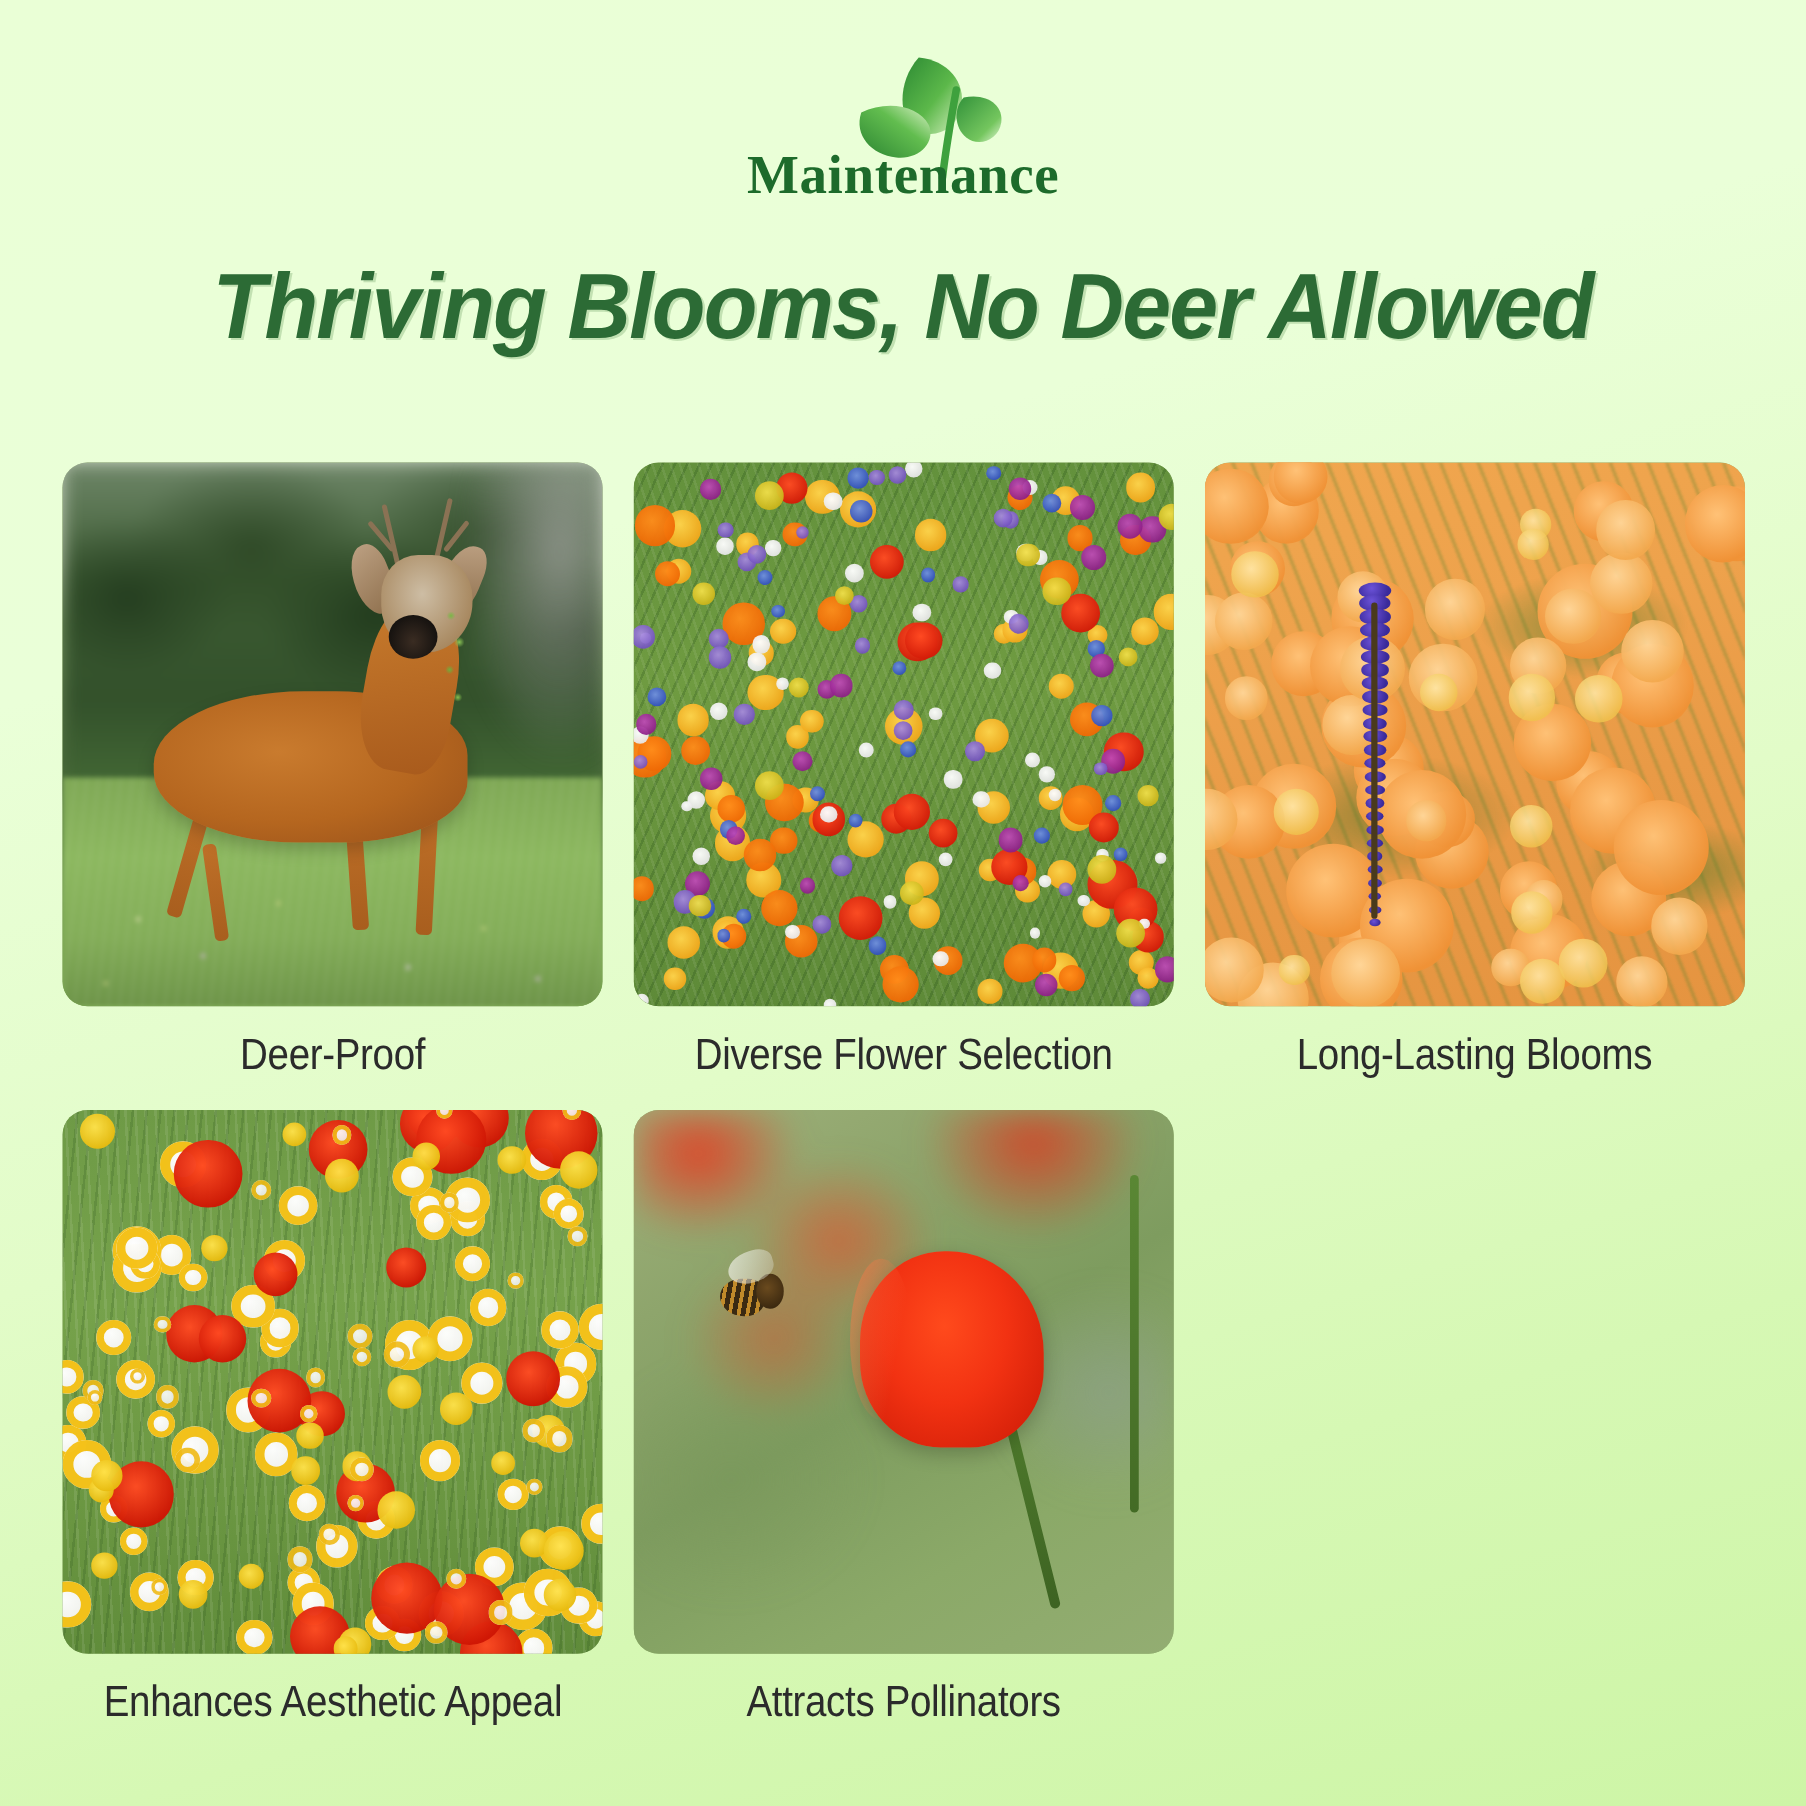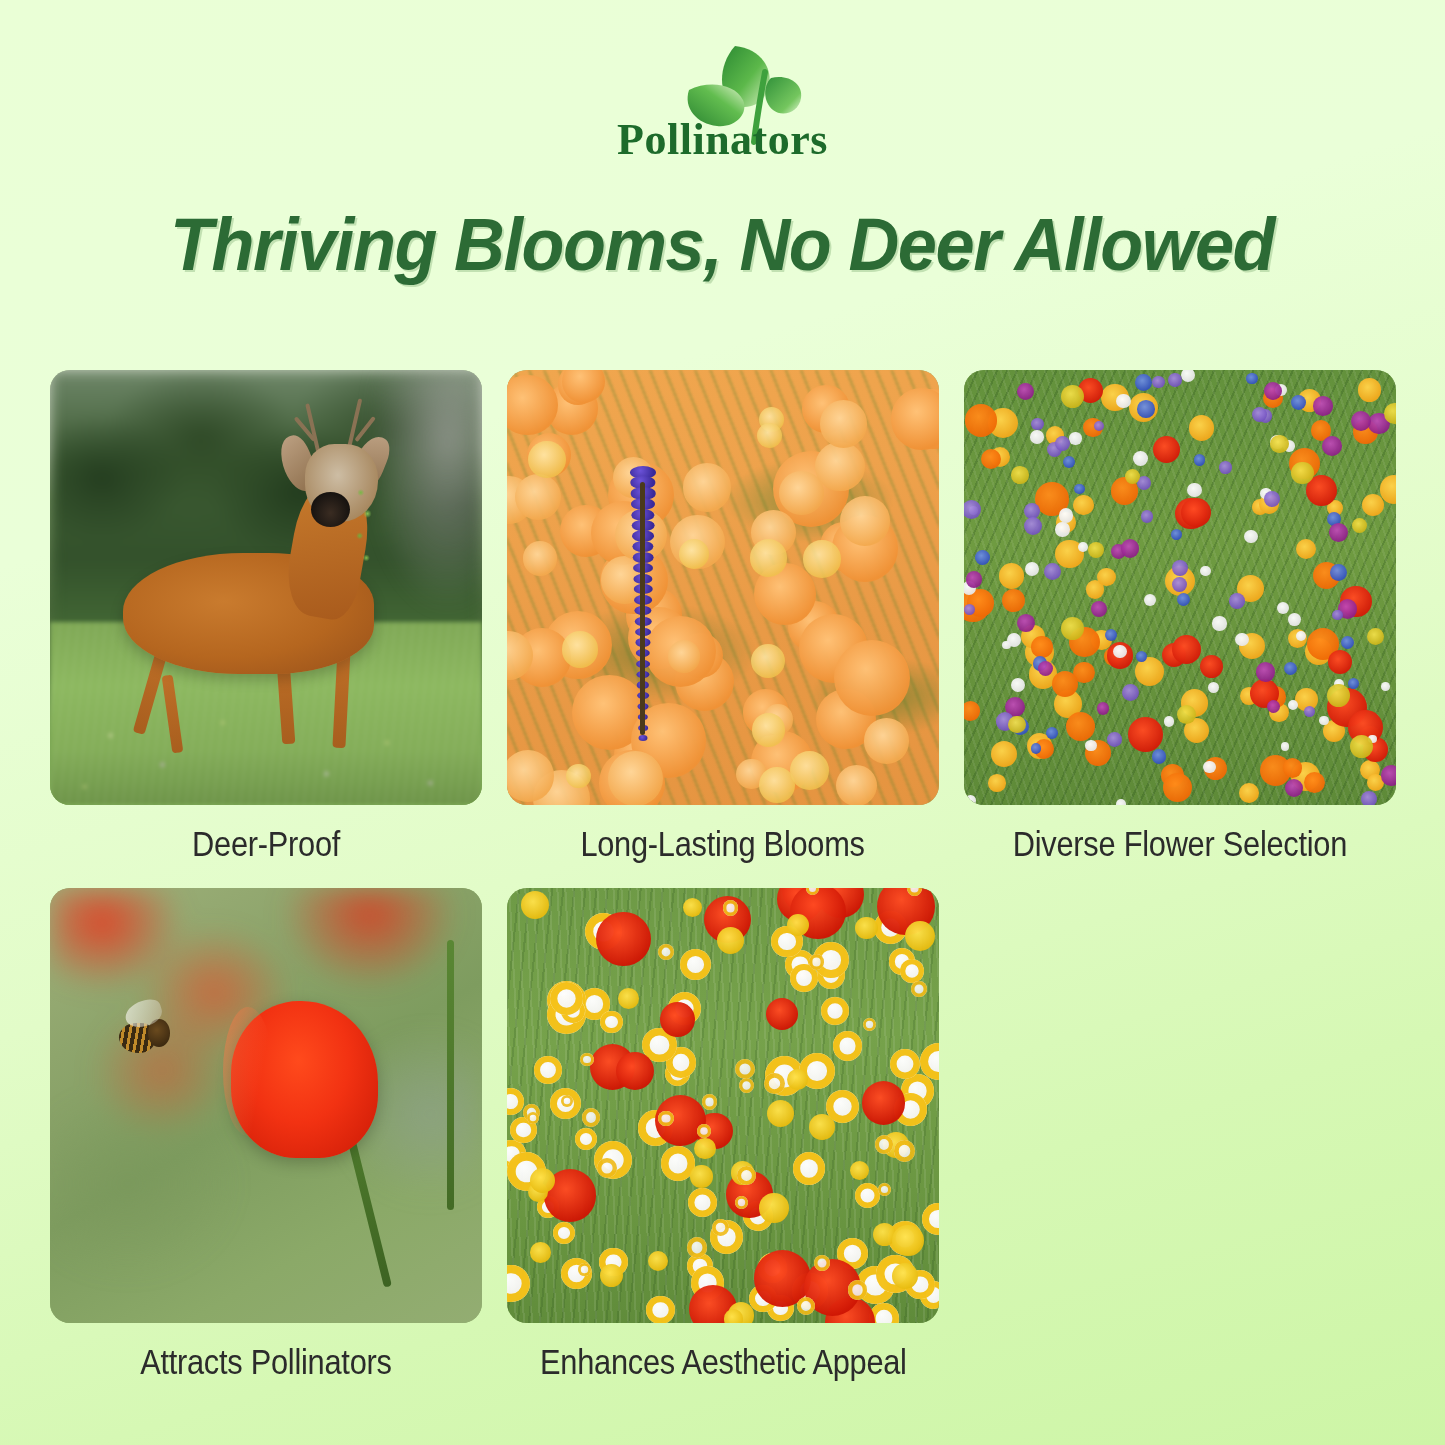--- a/index.html
+++ b/index.html
@@ -233,21 +233,21 @@
           <stop offset="0%" stop-color="#31913a"></stop>
             <stop offset="70%" stop-color="#74c65e"></stop>
             <stop offset="100%" stop-color="#e4f7d6"></stop>
         </linearGradient>
       </defs>
       <path d="M112 8 C135 10 150 28 146 48 C142 66 124 74 110 66 C96 58 94 28 112 8 Z" fill="url(#lg1)"></path>
       <path d="M66 52 C86 42 112 46 120 62 C126 76 112 90 94 88 C74 86 60 70 66 52 Z" fill="url(#lg2)"></path>
       <path d="M148 40 C166 36 180 46 178 60 C176 74 160 80 150 72 C140 64 140 48 148 40 Z" fill="url(#lg3)"></path>
       <path d="M142 34 C138 56 134 78 131 104" stroke="#3ea13d" stroke-width="6" fill="none" stroke-linecap="round"></path>
     </svg>
-    <div class="brand-name" style="position:absolute;left:-160px;top:84px;width:520px;">Pollinators</div>
+    <div class="brand-name" style="position:absolute;left:-160px;top:84px;width:520px;">Maintenance</div>
   </div>
 
   <h1 class="headline">Thriving Blooms, No Deer Allowed</h1>
 </div>
 
 <div class="grid">
 
   <div class="cell">
     <div class="photo">
       <div class="lay deer-sky"></div>
@@ -264,127 +264,20 @@
         <div class="deer-ear-r"></div>
       <div class="antler a1"></div>
         <div class="antler a2"></div>
       <div class="antler a3"></div>
         <div class="antler a4"></div>
       <div class="deer-head"></div>
       <div class="deer-muzzle"></div>
       <div class="deer-vine"></div>
     </div>
     <div class="caption">Deer-Proof</div>
-  </div>
-
-  <div class="cell">
-    <div class="photo">
-      <div class="lay pp-base"></div>
-      <div class="pp-green"></div>
-      <div class="pp-blooms" id="pp-blooms">
-          <span style="position:absolute;left:73.87%;top:8.91%;width:47.7px;height:47.7px;margin:-23.8px 0 0 -23.8px;border-radius:50%;background:radial-gradient(circle at 42% 38%,#ffc277,#f09236 72%);opacity:0.97;"></span>
-          <span style="position:absolute;left:70.42%;top:27.44%;width:75.9px;height:75.9px;margin:-38.0px 0 0 -38.0px;border-radius:50%;background:radial-gradient(circle at 42% 38%,#ffc277,#f09236 72%);opacity:0.97;"></span>
-          <span style="position:absolute;left:31.03%;top:28.75%;width:66.0px;height:66.0px;margin:-33.0px 0 0 -33.0px;border-radius:50%;background:radial-gradient(circle at 42% 38%,#ffc277,#f09236 72%);opacity:0.97;"></span>
-          <span style="position:absolute;left:71.05%;top:58.95%;width:51.4px;height:51.4px;margin:-25.7px 0 0 -25.7px;border-radius:50%;background:radial-gradient(circle at 42% 38%,#ffc277,#f09236 72%);opacity:0.97;"></span>
-          <span style="position:absolute;left:77.99%;top:40.61%;width:48.5px;height:48.5px;margin:-24.2px 0 0 -24.2px;border-radius:50%;background:radial-gradient(circle at 42% 38%,#ffc277,#f09236 72%);opacity:0.97;"></span>
-          <span style="position:absolute;left:33.97%;top:56.43%;width:56.4px;height:56.4px;margin:-28.2px 0 0 -28.2px;border-radius:50%;background:radial-gradient(circle at 42% 38%,#ffc277,#f09236 72%);opacity:0.97;"></span>
-          <span style="position:absolute;left:18.26%;top:37.02%;width:51.6px;height:51.6px;margin:-25.8px 0 0 -25.8px;border-radius:50%;background:radial-gradient(circle at 42% 38%,#ffc277,#f09236 72%);opacity:0.97;"></span>
-          <span style="position:absolute;left:35.24%;top:61.54%;width:62.3px;height:62.3px;margin:-31.2px 0 0 -31.2px;border-radius:50%;background:radial-gradient(circle at 42% 38%,#ffc277,#f09236 72%);opacity:0.97;"></span>
-          <span style="position:absolute;left:45.64%;top:71.56%;width:59.0px;height:59.0px;margin:-29.5px 0 0 -29.5px;border-radius:50%;background:radial-gradient(circle at 42% 38%,#ffc277,#f09236 72%);opacity:0.97;"></span>
-          <span style="position:absolute;left:44.68%;top:65.61%;width:45.8px;height:45.8px;margin:-22.9px 0 0 -22.9px;border-radius:50%;background:radial-gradient(circle at 42% 38%,#ffc277,#f09236 72%);opacity:0.97;"></span>
-          <span style="position:absolute;left:63.63%;top:90.11%;width:62.3px;height:62.3px;margin:-31.1px 0 0 -31.1px;border-radius:50%;background:radial-gradient(circle at 42% 38%,#ffc277,#f09236 72%);opacity:0.97;"></span>
-          <span style="position:absolute;left:78.39%;top:80.27%;width:60.0px;height:60.0px;margin:-30.0px 0 0 -30.0px;border-radius:50%;background:radial-gradient(circle at 42% 38%,#ffc277,#f09236 72%);opacity:0.97;"></span>
-          <span style="position:absolute;left:21.90%;top:79.51%;width:42.5px;height:42.5px;margin:-21.3px 0 0 -21.3px;border-radius:50%;background:radial-gradient(circle at 42% 38%,#ffc277,#f09236 72%);opacity:0.97;"></span>
-          <span style="position:absolute;left:98.55%;top:11.27%;width:59.8px;height:59.8px;margin:-29.9px 0 0 -29.9px;border-radius:50%;background:radial-gradient(circle at 42% 38%,#ffc277,#f09236 72%);opacity:0.97;"></span>
-          <span style="position:absolute;left:31.28%;top:88.51%;width:56.0px;height:56.0px;margin:-28.0px 0 0 -28.0px;border-radius:50%;background:radial-gradient(circle at 42% 38%,#ffc277,#f09236 72%);opacity:0.97;"></span>
-          <span style="position:absolute;left:16.44%;top:63.23%;width:68.0px;height:68.0px;margin:-34.0px 0 0 -34.0px;border-radius:50%;background:radial-gradient(circle at 42% 38%,#ffc277,#f09236 72%);opacity:0.97;"></span>
-          <span style="position:absolute;left:95.96%;top:11.21%;width:61.8px;height:61.8px;margin:-30.9px 0 0 -30.9px;border-radius:50%;background:radial-gradient(circle at 42% 38%,#ffc277,#f09236 72%);opacity:0.97;"></span>
-          <span style="position:absolute;left:40.15%;top:64.71%;width:71.6px;height:71.6px;margin:-35.8px 0 0 -35.8px;border-radius:50%;background:radial-gradient(circle at 42% 38%,#ffc277,#f09236 72%);opacity:0.97;"></span>
-          <span style="position:absolute;left:23.69%;top:78.65%;width:75.1px;height:75.1px;margin:-37.5px 0 0 -37.5px;border-radius:50%;background:radial-gradient(circle at 42% 38%,#ffc277,#f09236 72%);opacity:0.97;"></span>
-          <span style="position:absolute;left:82.85%;top:41.02%;width:66.3px;height:66.3px;margin:-33.2px 0 0 -33.2px;border-radius:50%;background:radial-gradient(circle at 42% 38%,#ffc277,#f09236 72%);opacity:0.97;"></span>
-          <span style="position:absolute;left:15.05%;top:8.83%;width:52.3px;height:52.3px;margin:-26.2px 0 0 -26.2px;border-radius:50%;background:radial-gradient(circle at 42% 38%,#ffc277,#f09236 72%);opacity:0.97;"></span>
-          <span style="position:absolute;left:16.41%;top:3.41%;width:40.8px;height:40.8px;margin:-20.4px 0 0 -20.4px;border-radius:50%;background:radial-gradient(circle at 42% 38%,#ffc277,#f09236 72%);opacity:0.97;"></span>
-          <span style="position:absolute;left:29.44%;top:48.35%;width:67.5px;height:67.5px;margin:-33.7px 0 0 -33.7px;border-radius:50%;background:radial-gradient(circle at 42% 38%,#ffc277,#f09236 72%);opacity:0.97;"></span>
-          <span style="position:absolute;left:75.61%;top:63.95%;width:69.3px;height:69.3px;margin:-34.6px 0 0 -34.6px;border-radius:50%;background:radial-gradient(circle at 42% 38%,#ffc277,#f09236 72%);opacity:0.97;"></span>
-          <span style="position:absolute;left:17.64%;top:2.59%;width:43.3px;height:43.3px;margin:-21.6px 0 0 -21.6px;border-radius:50%;background:radial-gradient(circle at 42% 38%,#ffc277,#f09236 72%);opacity:0.97;"></span>
-          <span style="position:absolute;left:64.39%;top:51.52%;width:62.6px;height:62.6px;margin:-31.3px 0 0 -31.3px;border-radius:50%;background:radial-gradient(circle at 42% 38%,#ffc277,#f09236 72%);opacity:0.97;"></span>
-          <span style="position:absolute;left:37.38%;top:85.18%;width:74.8px;height:74.8px;margin:-37.4px 0 0 -37.4px;border-radius:50%;background:radial-gradient(circle at 42% 38%,#ffc277,#f09236 72%);opacity:0.97;"></span>
-          <span style="position:absolute;left:4.76%;top:8.06%;width:60.2px;height:60.2px;margin:-30.1px 0 0 -30.1px;border-radius:50%;background:radial-gradient(circle at 42% 38%,#ffc277,#f09236 72%);opacity:0.97;"></span>
-          <span style="position:absolute;left:59.97%;top:78.68%;width:46.7px;height:46.7px;margin:-23.4px 0 0 -23.4px;border-radius:50%;background:radial-gradient(circle at 42% 38%,#ffc277,#f09236 72%);opacity:0.97;"></span>
-          <span style="position:absolute;left:8.10%;top:66.03%;width:58.8px;height:58.8px;margin:-29.4px 0 0 -29.4px;border-radius:50%;background:radial-gradient(circle at 42% 38%,#ffc277,#f09236 72%);opacity:0.97;"></span>
-          <span style="position:absolute;left:26.91%;top:37.47%;width:64.2px;height:64.2px;margin:-32.1px 0 0 -32.1px;border-radius:50%;background:radial-gradient(circle at 42% 38%,#ffc277,#f09236 72%);opacity:0.97;"></span>
-          <span style="position:absolute;left:9.82%;top:19.51%;width:44.0px;height:44.0px;margin:-22.0px 0 0 -22.0px;border-radius:50%;background:radial-gradient(circle at 42% 38%,#ffc277,#f09236 72%);opacity:0.97;"></span>
-          <span style="position:absolute;left:28.90%;top:94.93%;width:65.4px;height:65.4px;margin:-32.7px 0 0 -32.7px;border-radius:50%;background:radial-gradient(circle at 42% 38%,#ffc277,#f09236 72%);opacity:0.97;"></span>
-          <span style="position:absolute;left:84.48%;top:70.70%;width:75.9px;height:75.9px;margin:-37.9px 0 0 -37.9px;border-radius:50%;background:radial-gradient(circle at 42% 38%,#ffc277,#f09236 72%);opacity:0.97;"></span>
-          <span style="position:absolute;left:29.81%;top:93.97%;width:55.2px;height:55.2px;margin:-27.6px 0 0 -27.6px;border-radius:50%;background:radial-gradient(circle at 42% 38%,#ffd79a,#f3a94e 72%);opacity:0.93;"></span>
-          <span style="position:absolute;left:12.64%;top:98.49%;width:57.6px;height:57.6px;margin:-28.8px 0 0 -28.8px;border-radius:50%;background:radial-gradient(circle at 42% 38%,#ffd79a,#f3a94e 72%);opacity:0.93;"></span>
-          <span style="position:absolute;left:0.51%;top:29.97%;width:47.8px;height:47.8px;margin:-23.9px 0 0 -23.9px;border-radius:50%;background:radial-gradient(circle at 42% 38%,#ffd79a,#f3a94e 72%);opacity:0.93;"></span>
-          <span style="position:absolute;left:56.58%;top:92.92%;width:30.6px;height:30.6px;margin:-15.3px 0 0 -15.3px;border-radius:50%;background:radial-gradient(circle at 42% 38%,#ffd79a,#f3a94e 72%);opacity:0.93;"></span>
-          <span style="position:absolute;left:62.73%;top:80.33%;width:30.7px;height:30.7px;margin:-15.3px 0 0 -15.3px;border-radius:50%;background:radial-gradient(circle at 42% 38%,#ffd79a,#f3a94e 72%);opacity:0.93;"></span>
-          <span style="position:absolute;left:68.14%;top:28.29%;width:44.4px;height:44.4px;margin:-22.2px 0 0 -22.2px;border-radius:50%;background:radial-gradient(circle at 42% 38%,#ffd79a,#f3a94e 72%);opacity:0.93;"></span>
-          <span style="position:absolute;left:77.01%;top:22.17%;width:49.8px;height:49.8px;margin:-24.9px 0 0 -24.9px;border-radius:50%;background:radial-gradient(circle at 42% 38%,#ffd79a,#f3a94e 72%);opacity:0.93;"></span>
-          <span style="position:absolute;left:80.83%;top:95.61%;width:41.0px;height:41.0px;margin:-20.5px 0 0 -20.5px;border-radius:50%;background:radial-gradient(circle at 42% 38%,#ffd79a,#f3a94e 72%);opacity:0.93;"></span>
-          <span style="position:absolute;left:61.72%;top:37.39%;width:44.5px;height:44.5px;margin:-22.2px 0 0 -22.2px;border-radius:50%;background:radial-gradient(circle at 42% 38%,#ffd79a,#f3a94e 72%);opacity:0.93;"></span>
-          <span style="position:absolute;left:27.18%;top:48.27%;width:47.8px;height:47.8px;margin:-23.9px 0 0 -23.9px;border-radius:50%;background:radial-gradient(circle at 42% 38%,#ffd79a,#f3a94e 72%);opacity:0.93;"></span>
-          <span style="position:absolute;left:31.01%;top:37.91%;width:52.4px;height:52.4px;margin:-26.2px 0 0 -26.2px;border-radius:50%;background:radial-gradient(circle at 42% 38%,#ffd79a,#f3a94e 72%);opacity:0.93;"></span>
-          <span style="position:absolute;left:46.29%;top:27.07%;width:48.9px;height:48.9px;margin:-24.4px 0 0 -24.4px;border-radius:50%;background:radial-gradient(circle at 42% 38%,#ffd79a,#f3a94e 72%);opacity:0.93;"></span>
-          <span style="position:absolute;left:29.34%;top:24.70%;width:40.8px;height:40.8px;margin:-20.4px 0 0 -20.4px;border-radius:50%;background:radial-gradient(circle at 42% 38%,#ffd79a,#f3a94e 72%);opacity:0.93;"></span>
-          <span style="position:absolute;left:7.66%;top:43.28%;width:34.7px;height:34.7px;margin:-17.3px 0 0 -17.3px;border-radius:50%;background:radial-gradient(circle at 42% 38%,#ffd79a,#f3a94e 72%);opacity:0.93;"></span>
-          <span style="position:absolute;left:0.31%;top:65.70%;width:49.0px;height:49.0px;margin:-24.5px 0 0 -24.5px;border-radius:50%;background:radial-gradient(circle at 42% 38%,#ffd79a,#f3a94e 72%);opacity:0.93;"></span>
-          <span style="position:absolute;left:4.89%;top:93.30%;width:51.8px;height:51.8px;margin:-25.9px 0 0 -25.9px;border-radius:50%;background:radial-gradient(circle at 42% 38%,#ffd79a,#f3a94e 72%);opacity:0.93;"></span>
-          <span style="position:absolute;left:82.83%;top:34.67%;width:49.6px;height:49.6px;margin:-24.8px 0 0 -24.8px;border-radius:50%;background:radial-gradient(circle at 42% 38%,#ffd79a,#f3a94e 72%);opacity:0.93;"></span>
-          <span style="position:absolute;left:77.91%;top:12.47%;width:47.7px;height:47.7px;margin:-23.9px 0 0 -23.9px;border-radius:50%;background:radial-gradient(circle at 42% 38%,#ffd79a,#f3a94e 72%);opacity:0.93;"></span>
-          <span style="position:absolute;left:41.01%;top:65.82%;width:32.5px;height:32.5px;margin:-16.2px 0 0 -16.2px;border-radius:50%;background:radial-gradient(circle at 42% 38%,#ffd79a,#f3a94e 72%);opacity:0.93;"></span>
-          <span style="position:absolute;left:44.10%;top:39.55%;width:54.5px;height:54.5px;margin:-27.2px 0 0 -27.2px;border-radius:50%;background:radial-gradient(circle at 42% 38%,#ffd79a,#f3a94e 72%);opacity:0.93;"></span>
-          <span style="position:absolute;left:7.18%;top:29.23%;width:46.3px;height:46.3px;margin:-23.2px 0 0 -23.2px;border-radius:50%;background:radial-gradient(circle at 42% 38%,#ffd79a,#f3a94e 72%);opacity:0.93;"></span>
-          <span style="position:absolute;left:87.87%;top:85.24%;width:45.6px;height:45.6px;margin:-22.8px 0 0 -22.8px;border-radius:50%;background:radial-gradient(circle at 42% 38%,#ffd79a,#f3a94e 72%);opacity:0.93;"></span>
-          <span style="position:absolute;left:62.51%;top:95.34%;width:35.6px;height:35.6px;margin:-17.8px 0 0 -17.8px;border-radius:50%;background:radial-gradient(circle at 42% 38%,#ffe9a8,#f0c24e 72%);opacity:0.85;"></span>
-          <span style="position:absolute;left:61.30%;top:11.28%;width:25.1px;height:25.1px;margin:-12.5px 0 0 -12.5px;border-radius:50%;background:radial-gradient(circle at 42% 38%,#ffe9a8,#f0c24e 72%);opacity:0.85;"></span>
-          <span style="position:absolute;left:9.29%;top:20.56%;width:37.7px;height:37.7px;margin:-18.9px 0 0 -18.9px;border-radius:50%;background:radial-gradient(circle at 42% 38%,#ffe9a8,#f0c24e 72%);opacity:0.85;"></span>
-          <span style="position:absolute;left:70.01%;top:92.08%;width:39.6px;height:39.6px;margin:-19.8px 0 0 -19.8px;border-radius:50%;background:radial-gradient(circle at 42% 38%,#ffe9a8,#f0c24e 72%);opacity:0.85;"></span>
-          <span style="position:absolute;left:72.90%;top:43.48%;width:37.4px;height:37.4px;margin:-18.7px 0 0 -18.7px;border-radius:50%;background:radial-gradient(circle at 42% 38%,#ffe9a8,#f0c24e 72%);opacity:0.85;"></span>
-          <span style="position:absolute;left:60.47%;top:82.78%;width:33.4px;height:33.4px;margin:-16.7px 0 0 -16.7px;border-radius:50%;background:radial-gradient(circle at 42% 38%,#ffe9a8,#f0c24e 72%);opacity:0.85;"></span>
-          <span style="position:absolute;left:43.23%;top:42.29%;width:30.3px;height:30.3px;margin:-15.2px 0 0 -15.2px;border-radius:50%;background:radial-gradient(circle at 42% 38%,#ffe9a8,#f0c24e 72%);opacity:0.85;"></span>
-          <span style="position:absolute;left:60.46%;top:66.97%;width:34.2px;height:34.2px;margin:-17.1px 0 0 -17.1px;border-radius:50%;background:radial-gradient(circle at 42% 38%,#ffe9a8,#f0c24e 72%);opacity:0.85;"></span>
-          <span style="position:absolute;left:60.66%;top:15.10%;width:25.0px;height:25.0px;margin:-12.5px 0 0 -12.5px;border-radius:50%;background:radial-gradient(circle at 42% 38%,#ffe9a8,#f0c24e 72%);opacity:0.85;"></span>
-          <span style="position:absolute;left:16.88%;top:64.18%;width:36.8px;height:36.8px;margin:-18.4px 0 0 -18.4px;border-radius:50%;background:radial-gradient(circle at 42% 38%,#ffe9a8,#f0c24e 72%);opacity:0.85;"></span>
-          <span style="position:absolute;left:16.57%;top:93.36%;width:24.3px;height:24.3px;margin:-12.2px 0 0 -12.2px;border-radius:50%;background:radial-gradient(circle at 42% 38%,#ffe9a8,#f0c24e 72%);opacity:0.85;"></span>
-          <span style="position:absolute;left:60.47%;top:43.25%;width:37.4px;height:37.4px;margin:-18.7px 0 0 -18.7px;border-radius:50%;background:radial-gradient(circle at 42% 38%,#ffe9a8,#f0c24e 72%);opacity:0.85;"></span>
-        </div>
-      <div class="lupine" id="lupine">
-          <span class="sp" style="top:0.0%;width:26.0px;height:13.0px;"></span>
-          <span class="sp" style="top:4.0%;width:25.3px;height:12.7px;"></span>
-          <span class="sp" style="top:8.0%;width:24.6px;height:12.4px;"></span>
-          <span class="sp" style="top:12.0%;width:24.0px;height:12.2px;"></span>
-          <span class="sp" style="top:16.0%;width:23.3px;height:11.9px;"></span>
-          <span class="sp" style="top:20.0%;width:22.6px;height:11.6px;"></span>
-          <span class="sp" style="top:24.0%;width:21.9px;height:11.3px;"></span>
-          <span class="sp" style="top:28.0%;width:21.2px;height:11.0px;"></span>
-          <span class="sp" style="top:32.0%;width:20.6px;height:10.8px;"></span>
-          <span class="sp" style="top:36.0%;width:19.9px;height:10.5px;"></span>
-          <span class="sp" style="top:40.0%;width:19.2px;height:10.2px;"></span>
-          <span class="sp" style="top:44.0%;width:18.5px;height:9.9px;"></span>
-          <span class="sp" style="top:48.0%;width:17.8px;height:9.6px;"></span>
-          <span class="sp" style="top:52.0%;width:17.2px;height:9.4px;"></span>
-          <span class="sp" style="top:56.0%;width:16.5px;height:9.1px;"></span>
-          <span class="sp" style="top:60.0%;width:15.8px;height:8.8px;"></span>
-          <span class="sp" style="top:64.0%;width:15.1px;height:8.5px;"></span>
-          <span class="sp" style="top:68.0%;width:14.4px;height:8.2px;"></span>
-          <span class="sp" style="top:72.0%;width:13.8px;height:8.0px;"></span>
-          <span class="sp" style="top:76.0%;width:13.1px;height:7.7px;"></span>
-          <span class="sp" style="top:80.0%;width:12.4px;height:7.4px;"></span>
-          <span class="sp" style="top:84.0%;width:11.7px;height:7.1px;"></span>
-          <span class="sp" style="top:88.0%;width:11.0px;height:6.8px;"></span>
-          <span class="sp" style="top:92.0%;width:10.4px;height:6.6px;"></span>
-          <span class="sp" style="top:96.0%;width:9.7px;height:6.3px;"></span>
-          <span class="sp" style="top:100.0%;width:9.0px;height:6.0px;"></span>
-          <span style="position:absolute;left:46%;top:6%;width:5px;height:94%;background:#4a3a1c;border-radius:3px;"></span>
-        </div>
-    </div>
-    <div class="caption">Long-Lasting Blooms</div>
   </div>
 
   <div class="cell">
     <div class="photo">
       <div class="lay wf-base"></div>
       <div class="wf-foliage"></div>
       <div class="wf-dots" id="wf-dots">
           <span style="position:absolute;left:68.51%;top:31.52%;width:16.2px;height:16.2px;margin:-8.1px 0 0 -8.1px;border-radius:50%;background:radial-gradient(circle at 42% 38%,#ffd34a,#f0a81c 72%);opacity:0.97;"></span>
           <span style="position:absolute;left:8.39%;top:20.09%;width:20.0px;height:20.0px;margin:-10.0px 0 0 -10.0px;border-radius:50%;background:radial-gradient(circle at 42% 38%,#ffd34a,#f0a81c 72%);opacity:0.97;"></span>
           <span style="position:absolute;left:50.08%;top:48.49%;width:29.9px;height:29.9px;margin:-14.9px 0 0 -14.9px;border-radius:50%;background:radial-gradient(circle at 42% 38%,#ffd34a,#f0a81c 72%);opacity:0.97;"></span>
@@ -597,36 +490,127 @@
           <span style="position:absolute;left:92.12%;top:86.64%;width:23.1px;height:23.1px;margin:-11.6px 0 0 -11.6px;border-radius:50%;background:radial-gradient(circle at 42% 38%,#f2e04a,#cbb51a 72%);opacity:0.94;"></span>
           <span style="position:absolute;left:25.14%;top:6.16%;width:23.1px;height:23.1px;margin:-11.5px 0 0 -11.5px;border-radius:50%;background:radial-gradient(circle at 42% 38%,#f2e04a,#cbb51a 72%);opacity:0.94;"></span>
           <span style="position:absolute;left:12.28%;top:81.49%;width:17.2px;height:17.2px;margin:-8.6px 0 0 -8.6px;border-radius:50%;background:radial-gradient(circle at 42% 38%,#f2e04a,#cbb51a 72%);opacity:0.94;"></span>
           <span style="position:absolute;left:73.06%;top:17.04%;width:18.3px;height:18.3px;margin:-9.2px 0 0 -9.2px;border-radius:50%;background:radial-gradient(circle at 42% 38%,#f2e04a,#cbb51a 72%);opacity:0.94;"></span>
           <span style="position:absolute;left:30.50%;top:41.31%;width:15.9px;height:15.9px;margin:-8.0px 0 0 -8.0px;border-radius:50%;background:radial-gradient(circle at 42% 38%,#f2e04a,#cbb51a 72%);opacity:0.94;"></span>
         </div>
     </div>
     <div class="caption">Diverse Flower Selection</div>
   </div>
 
-
   <div class="cell">
     <div class="photo">
-      <div class="lay bp-base"></div>
-      <div class="bp-bokeh"></div>
-      <div class="bp-stem2"></div>
-      <div class="bp-stem"></div>
-      <div class="bp-poppy"></div>
-      <div class="bee">
-        <div class="bee-abd"></div>
-          <div class="bee-thx"></div>
-          <div class="bee-wing"></div>
-      </div>
+      <div class="lay pp-base"></div>
+      <div class="pp-green"></div>
+      <div class="pp-blooms" id="pp-blooms">
+          <span style="position:absolute;left:73.87%;top:8.91%;width:47.7px;height:47.7px;margin:-23.8px 0 0 -23.8px;border-radius:50%;background:radial-gradient(circle at 42% 38%,#ffc277,#f09236 72%);opacity:0.97;"></span>
+          <span style="position:absolute;left:70.42%;top:27.44%;width:75.9px;height:75.9px;margin:-38.0px 0 0 -38.0px;border-radius:50%;background:radial-gradient(circle at 42% 38%,#ffc277,#f09236 72%);opacity:0.97;"></span>
+          <span style="position:absolute;left:31.03%;top:28.75%;width:66.0px;height:66.0px;margin:-33.0px 0 0 -33.0px;border-radius:50%;background:radial-gradient(circle at 42% 38%,#ffc277,#f09236 72%);opacity:0.97;"></span>
+          <span style="position:absolute;left:71.05%;top:58.95%;width:51.4px;height:51.4px;margin:-25.7px 0 0 -25.7px;border-radius:50%;background:radial-gradient(circle at 42% 38%,#ffc277,#f09236 72%);opacity:0.97;"></span>
+          <span style="position:absolute;left:77.99%;top:40.61%;width:48.5px;height:48.5px;margin:-24.2px 0 0 -24.2px;border-radius:50%;background:radial-gradient(circle at 42% 38%,#ffc277,#f09236 72%);opacity:0.97;"></span>
+          <span style="position:absolute;left:33.97%;top:56.43%;width:56.4px;height:56.4px;margin:-28.2px 0 0 -28.2px;border-radius:50%;background:radial-gradient(circle at 42% 38%,#ffc277,#f09236 72%);opacity:0.97;"></span>
+          <span style="position:absolute;left:18.26%;top:37.02%;width:51.6px;height:51.6px;margin:-25.8px 0 0 -25.8px;border-radius:50%;background:radial-gradient(circle at 42% 38%,#ffc277,#f09236 72%);opacity:0.97;"></span>
+          <span style="position:absolute;left:35.24%;top:61.54%;width:62.3px;height:62.3px;margin:-31.2px 0 0 -31.2px;border-radius:50%;background:radial-gradient(circle at 42% 38%,#ffc277,#f09236 72%);opacity:0.97;"></span>
+          <span style="position:absolute;left:45.64%;top:71.56%;width:59.0px;height:59.0px;margin:-29.5px 0 0 -29.5px;border-radius:50%;background:radial-gradient(circle at 42% 38%,#ffc277,#f09236 72%);opacity:0.97;"></span>
+          <span style="position:absolute;left:44.68%;top:65.61%;width:45.8px;height:45.8px;margin:-22.9px 0 0 -22.9px;border-radius:50%;background:radial-gradient(circle at 42% 38%,#ffc277,#f09236 72%);opacity:0.97;"></span>
+          <span style="position:absolute;left:63.63%;top:90.11%;width:62.3px;height:62.3px;margin:-31.1px 0 0 -31.1px;border-radius:50%;background:radial-gradient(circle at 42% 38%,#ffc277,#f09236 72%);opacity:0.97;"></span>
+          <span style="position:absolute;left:78.39%;top:80.27%;width:60.0px;height:60.0px;margin:-30.0px 0 0 -30.0px;border-radius:50%;background:radial-gradient(circle at 42% 38%,#ffc277,#f09236 72%);opacity:0.97;"></span>
+          <span style="position:absolute;left:21.90%;top:79.51%;width:42.5px;height:42.5px;margin:-21.3px 0 0 -21.3px;border-radius:50%;background:radial-gradient(circle at 42% 38%,#ffc277,#f09236 72%);opacity:0.97;"></span>
+          <span style="position:absolute;left:98.55%;top:11.27%;width:59.8px;height:59.8px;margin:-29.9px 0 0 -29.9px;border-radius:50%;background:radial-gradient(circle at 42% 38%,#ffc277,#f09236 72%);opacity:0.97;"></span>
+          <span style="position:absolute;left:31.28%;top:88.51%;width:56.0px;height:56.0px;margin:-28.0px 0 0 -28.0px;border-radius:50%;background:radial-gradient(circle at 42% 38%,#ffc277,#f09236 72%);opacity:0.97;"></span>
+          <span style="position:absolute;left:16.44%;top:63.23%;width:68.0px;height:68.0px;margin:-34.0px 0 0 -34.0px;border-radius:50%;background:radial-gradient(circle at 42% 38%,#ffc277,#f09236 72%);opacity:0.97;"></span>
+          <span style="position:absolute;left:95.96%;top:11.21%;width:61.8px;height:61.8px;margin:-30.9px 0 0 -30.9px;border-radius:50%;background:radial-gradient(circle at 42% 38%,#ffc277,#f09236 72%);opacity:0.97;"></span>
+          <span style="position:absolute;left:40.15%;top:64.71%;width:71.6px;height:71.6px;margin:-35.8px 0 0 -35.8px;border-radius:50%;background:radial-gradient(circle at 42% 38%,#ffc277,#f09236 72%);opacity:0.97;"></span>
+          <span style="position:absolute;left:23.69%;top:78.65%;width:75.1px;height:75.1px;margin:-37.5px 0 0 -37.5px;border-radius:50%;background:radial-gradient(circle at 42% 38%,#ffc277,#f09236 72%);opacity:0.97;"></span>
+          <span style="position:absolute;left:82.85%;top:41.02%;width:66.3px;height:66.3px;margin:-33.2px 0 0 -33.2px;border-radius:50%;background:radial-gradient(circle at 42% 38%,#ffc277,#f09236 72%);opacity:0.97;"></span>
+          <span style="position:absolute;left:15.05%;top:8.83%;width:52.3px;height:52.3px;margin:-26.2px 0 0 -26.2px;border-radius:50%;background:radial-gradient(circle at 42% 38%,#ffc277,#f09236 72%);opacity:0.97;"></span>
+          <span style="position:absolute;left:16.41%;top:3.41%;width:40.8px;height:40.8px;margin:-20.4px 0 0 -20.4px;border-radius:50%;background:radial-gradient(circle at 42% 38%,#ffc277,#f09236 72%);opacity:0.97;"></span>
+          <span style="position:absolute;left:29.44%;top:48.35%;width:67.5px;height:67.5px;margin:-33.7px 0 0 -33.7px;border-radius:50%;background:radial-gradient(circle at 42% 38%,#ffc277,#f09236 72%);opacity:0.97;"></span>
+          <span style="position:absolute;left:75.61%;top:63.95%;width:69.3px;height:69.3px;margin:-34.6px 0 0 -34.6px;border-radius:50%;background:radial-gradient(circle at 42% 38%,#ffc277,#f09236 72%);opacity:0.97;"></span>
+          <span style="position:absolute;left:17.64%;top:2.59%;width:43.3px;height:43.3px;margin:-21.6px 0 0 -21.6px;border-radius:50%;background:radial-gradient(circle at 42% 38%,#ffc277,#f09236 72%);opacity:0.97;"></span>
+          <span style="position:absolute;left:64.39%;top:51.52%;width:62.6px;height:62.6px;margin:-31.3px 0 0 -31.3px;border-radius:50%;background:radial-gradient(circle at 42% 38%,#ffc277,#f09236 72%);opacity:0.97;"></span>
+          <span style="position:absolute;left:37.38%;top:85.18%;width:74.8px;height:74.8px;margin:-37.4px 0 0 -37.4px;border-radius:50%;background:radial-gradient(circle at 42% 38%,#ffc277,#f09236 72%);opacity:0.97;"></span>
+          <span style="position:absolute;left:4.76%;top:8.06%;width:60.2px;height:60.2px;margin:-30.1px 0 0 -30.1px;border-radius:50%;background:radial-gradient(circle at 42% 38%,#ffc277,#f09236 72%);opacity:0.97;"></span>
+          <span style="position:absolute;left:59.97%;top:78.68%;width:46.7px;height:46.7px;margin:-23.4px 0 0 -23.4px;border-radius:50%;background:radial-gradient(circle at 42% 38%,#ffc277,#f09236 72%);opacity:0.97;"></span>
+          <span style="position:absolute;left:8.10%;top:66.03%;width:58.8px;height:58.8px;margin:-29.4px 0 0 -29.4px;border-radius:50%;background:radial-gradient(circle at 42% 38%,#ffc277,#f09236 72%);opacity:0.97;"></span>
+          <span style="position:absolute;left:26.91%;top:37.47%;width:64.2px;height:64.2px;margin:-32.1px 0 0 -32.1px;border-radius:50%;background:radial-gradient(circle at 42% 38%,#ffc277,#f09236 72%);opacity:0.97;"></span>
+          <span style="position:absolute;left:9.82%;top:19.51%;width:44.0px;height:44.0px;margin:-22.0px 0 0 -22.0px;border-radius:50%;background:radial-gradient(circle at 42% 38%,#ffc277,#f09236 72%);opacity:0.97;"></span>
+          <span style="position:absolute;left:28.90%;top:94.93%;width:65.4px;height:65.4px;margin:-32.7px 0 0 -32.7px;border-radius:50%;background:radial-gradient(circle at 42% 38%,#ffc277,#f09236 72%);opacity:0.97;"></span>
+          <span style="position:absolute;left:84.48%;top:70.70%;width:75.9px;height:75.9px;margin:-37.9px 0 0 -37.9px;border-radius:50%;background:radial-gradient(circle at 42% 38%,#ffc277,#f09236 72%);opacity:0.97;"></span>
+          <span style="position:absolute;left:29.81%;top:93.97%;width:55.2px;height:55.2px;margin:-27.6px 0 0 -27.6px;border-radius:50%;background:radial-gradient(circle at 42% 38%,#ffd79a,#f3a94e 72%);opacity:0.93;"></span>
+          <span style="position:absolute;left:12.64%;top:98.49%;width:57.6px;height:57.6px;margin:-28.8px 0 0 -28.8px;border-radius:50%;background:radial-gradient(circle at 42% 38%,#ffd79a,#f3a94e 72%);opacity:0.93;"></span>
+          <span style="position:absolute;left:0.51%;top:29.97%;width:47.8px;height:47.8px;margin:-23.9px 0 0 -23.9px;border-radius:50%;background:radial-gradient(circle at 42% 38%,#ffd79a,#f3a94e 72%);opacity:0.93;"></span>
+          <span style="position:absolute;left:56.58%;top:92.92%;width:30.6px;height:30.6px;margin:-15.3px 0 0 -15.3px;border-radius:50%;background:radial-gradient(circle at 42% 38%,#ffd79a,#f3a94e 72%);opacity:0.93;"></span>
+          <span style="position:absolute;left:62.73%;top:80.33%;width:30.7px;height:30.7px;margin:-15.3px 0 0 -15.3px;border-radius:50%;background:radial-gradient(circle at 42% 38%,#ffd79a,#f3a94e 72%);opacity:0.93;"></span>
+          <span style="position:absolute;left:68.14%;top:28.29%;width:44.4px;height:44.4px;margin:-22.2px 0 0 -22.2px;border-radius:50%;background:radial-gradient(circle at 42% 38%,#ffd79a,#f3a94e 72%);opacity:0.93;"></span>
+          <span style="position:absolute;left:77.01%;top:22.17%;width:49.8px;height:49.8px;margin:-24.9px 0 0 -24.9px;border-radius:50%;background:radial-gradient(circle at 42% 38%,#ffd79a,#f3a94e 72%);opacity:0.93;"></span>
+          <span style="position:absolute;left:80.83%;top:95.61%;width:41.0px;height:41.0px;margin:-20.5px 0 0 -20.5px;border-radius:50%;background:radial-gradient(circle at 42% 38%,#ffd79a,#f3a94e 72%);opacity:0.93;"></span>
+          <span style="position:absolute;left:61.72%;top:37.39%;width:44.5px;height:44.5px;margin:-22.2px 0 0 -22.2px;border-radius:50%;background:radial-gradient(circle at 42% 38%,#ffd79a,#f3a94e 72%);opacity:0.93;"></span>
+          <span style="position:absolute;left:27.18%;top:48.27%;width:47.8px;height:47.8px;margin:-23.9px 0 0 -23.9px;border-radius:50%;background:radial-gradient(circle at 42% 38%,#ffd79a,#f3a94e 72%);opacity:0.93;"></span>
+          <span style="position:absolute;left:31.01%;top:37.91%;width:52.4px;height:52.4px;margin:-26.2px 0 0 -26.2px;border-radius:50%;background:radial-gradient(circle at 42% 38%,#ffd79a,#f3a94e 72%);opacity:0.93;"></span>
+          <span style="position:absolute;left:46.29%;top:27.07%;width:48.9px;height:48.9px;margin:-24.4px 0 0 -24.4px;border-radius:50%;background:radial-gradient(circle at 42% 38%,#ffd79a,#f3a94e 72%);opacity:0.93;"></span>
+          <span style="position:absolute;left:29.34%;top:24.70%;width:40.8px;height:40.8px;margin:-20.4px 0 0 -20.4px;border-radius:50%;background:radial-gradient(circle at 42% 38%,#ffd79a,#f3a94e 72%);opacity:0.93;"></span>
+          <span style="position:absolute;left:7.66%;top:43.28%;width:34.7px;height:34.7px;margin:-17.3px 0 0 -17.3px;border-radius:50%;background:radial-gradient(circle at 42% 38%,#ffd79a,#f3a94e 72%);opacity:0.93;"></span>
+          <span style="position:absolute;left:0.31%;top:65.70%;width:49.0px;height:49.0px;margin:-24.5px 0 0 -24.5px;border-radius:50%;background:radial-gradient(circle at 42% 38%,#ffd79a,#f3a94e 72%);opacity:0.93;"></span>
+          <span style="position:absolute;left:4.89%;top:93.30%;width:51.8px;height:51.8px;margin:-25.9px 0 0 -25.9px;border-radius:50%;background:radial-gradient(circle at 42% 38%,#ffd79a,#f3a94e 72%);opacity:0.93;"></span>
+          <span style="position:absolute;left:82.83%;top:34.67%;width:49.6px;height:49.6px;margin:-24.8px 0 0 -24.8px;border-radius:50%;background:radial-gradient(circle at 42% 38%,#ffd79a,#f3a94e 72%);opacity:0.93;"></span>
+          <span style="position:absolute;left:77.91%;top:12.47%;width:47.7px;height:47.7px;margin:-23.9px 0 0 -23.9px;border-radius:50%;background:radial-gradient(circle at 42% 38%,#ffd79a,#f3a94e 72%);opacity:0.93;"></span>
+          <span style="position:absolute;left:41.01%;top:65.82%;width:32.5px;height:32.5px;margin:-16.2px 0 0 -16.2px;border-radius:50%;background:radial-gradient(circle at 42% 38%,#ffd79a,#f3a94e 72%);opacity:0.93;"></span>
+          <span style="position:absolute;left:44.10%;top:39.55%;width:54.5px;height:54.5px;margin:-27.2px 0 0 -27.2px;border-radius:50%;background:radial-gradient(circle at 42% 38%,#ffd79a,#f3a94e 72%);opacity:0.93;"></span>
+          <span style="position:absolute;left:7.18%;top:29.23%;width:46.3px;height:46.3px;margin:-23.2px 0 0 -23.2px;border-radius:50%;background:radial-gradient(circle at 42% 38%,#ffd79a,#f3a94e 72%);opacity:0.93;"></span>
+          <span style="position:absolute;left:87.87%;top:85.24%;width:45.6px;height:45.6px;margin:-22.8px 0 0 -22.8px;border-radius:50%;background:radial-gradient(circle at 42% 38%,#ffd79a,#f3a94e 72%);opacity:0.93;"></span>
+          <span style="position:absolute;left:62.51%;top:95.34%;width:35.6px;height:35.6px;margin:-17.8px 0 0 -17.8px;border-radius:50%;background:radial-gradient(circle at 42% 38%,#ffe9a8,#f0c24e 72%);opacity:0.85;"></span>
+          <span style="position:absolute;left:61.30%;top:11.28%;width:25.1px;height:25.1px;margin:-12.5px 0 0 -12.5px;border-radius:50%;background:radial-gradient(circle at 42% 38%,#ffe9a8,#f0c24e 72%);opacity:0.85;"></span>
+          <span style="position:absolute;left:9.29%;top:20.56%;width:37.7px;height:37.7px;margin:-18.9px 0 0 -18.9px;border-radius:50%;background:radial-gradient(circle at 42% 38%,#ffe9a8,#f0c24e 72%);opacity:0.85;"></span>
+          <span style="position:absolute;left:70.01%;top:92.08%;width:39.6px;height:39.6px;margin:-19.8px 0 0 -19.8px;border-radius:50%;background:radial-gradient(circle at 42% 38%,#ffe9a8,#f0c24e 72%);opacity:0.85;"></span>
+          <span style="position:absolute;left:72.90%;top:43.48%;width:37.4px;height:37.4px;margin:-18.7px 0 0 -18.7px;border-radius:50%;background:radial-gradient(circle at 42% 38%,#ffe9a8,#f0c24e 72%);opacity:0.85;"></span>
+          <span style="position:absolute;left:60.47%;top:82.78%;width:33.4px;height:33.4px;margin:-16.7px 0 0 -16.7px;border-radius:50%;background:radial-gradient(circle at 42% 38%,#ffe9a8,#f0c24e 72%);opacity:0.85;"></span>
+          <span style="position:absolute;left:43.23%;top:42.29%;width:30.3px;height:30.3px;margin:-15.2px 0 0 -15.2px;border-radius:50%;background:radial-gradient(circle at 42% 38%,#ffe9a8,#f0c24e 72%);opacity:0.85;"></span>
+          <span style="position:absolute;left:60.46%;top:66.97%;width:34.2px;height:34.2px;margin:-17.1px 0 0 -17.1px;border-radius:50%;background:radial-gradient(circle at 42% 38%,#ffe9a8,#f0c24e 72%);opacity:0.85;"></span>
+          <span style="position:absolute;left:60.66%;top:15.10%;width:25.0px;height:25.0px;margin:-12.5px 0 0 -12.5px;border-radius:50%;background:radial-gradient(circle at 42% 38%,#ffe9a8,#f0c24e 72%);opacity:0.85;"></span>
+          <span style="position:absolute;left:16.88%;top:64.18%;width:36.8px;height:36.8px;margin:-18.4px 0 0 -18.4px;border-radius:50%;background:radial-gradient(circle at 42% 38%,#ffe9a8,#f0c24e 72%);opacity:0.85;"></span>
+          <span style="position:absolute;left:16.57%;top:93.36%;width:24.3px;height:24.3px;margin:-12.2px 0 0 -12.2px;border-radius:50%;background:radial-gradient(circle at 42% 38%,#ffe9a8,#f0c24e 72%);opacity:0.85;"></span>
+          <span style="position:absolute;left:60.47%;top:43.25%;width:37.4px;height:37.4px;margin:-18.7px 0 0 -18.7px;border-radius:50%;background:radial-gradient(circle at 42% 38%,#ffe9a8,#f0c24e 72%);opacity:0.85;"></span>
+        </div>
+      <div class="lupine" id="lupine">
+          <span class="sp" style="top:0.0%;width:26.0px;height:13.0px;"></span>
+          <span class="sp" style="top:4.0%;width:25.3px;height:12.7px;"></span>
+          <span class="sp" style="top:8.0%;width:24.6px;height:12.4px;"></span>
+          <span class="sp" style="top:12.0%;width:24.0px;height:12.2px;"></span>
+          <span class="sp" style="top:16.0%;width:23.3px;height:11.9px;"></span>
+          <span class="sp" style="top:20.0%;width:22.6px;height:11.6px;"></span>
+          <span class="sp" style="top:24.0%;width:21.9px;height:11.3px;"></span>
+          <span class="sp" style="top:28.0%;width:21.2px;height:11.0px;"></span>
+          <span class="sp" style="top:32.0%;width:20.6px;height:10.8px;"></span>
+          <span class="sp" style="top:36.0%;width:19.9px;height:10.5px;"></span>
+          <span class="sp" style="top:40.0%;width:19.2px;height:10.2px;"></span>
+          <span class="sp" style="top:44.0%;width:18.5px;height:9.9px;"></span>
+          <span class="sp" style="top:48.0%;width:17.8px;height:9.6px;"></span>
+          <span class="sp" style="top:52.0%;width:17.2px;height:9.4px;"></span>
+          <span class="sp" style="top:56.0%;width:16.5px;height:9.1px;"></span>
+          <span class="sp" style="top:60.0%;width:15.8px;height:8.8px;"></span>
+          <span class="sp" style="top:64.0%;width:15.1px;height:8.5px;"></span>
+          <span class="sp" style="top:68.0%;width:14.4px;height:8.2px;"></span>
+          <span class="sp" style="top:72.0%;width:13.8px;height:8.0px;"></span>
+          <span class="sp" style="top:76.0%;width:13.1px;height:7.7px;"></span>
+          <span class="sp" style="top:80.0%;width:12.4px;height:7.4px;"></span>
+          <span class="sp" style="top:84.0%;width:11.7px;height:7.1px;"></span>
+          <span class="sp" style="top:88.0%;width:11.0px;height:6.8px;"></span>
+          <span class="sp" style="top:92.0%;width:10.4px;height:6.6px;"></span>
+          <span class="sp" style="top:96.0%;width:9.7px;height:6.3px;"></span>
+          <span class="sp" style="top:100.0%;width:9.0px;height:6.0px;"></span>
+          <span style="position:absolute;left:46%;top:6%;width:5px;height:94%;background:#4a3a1c;border-radius:3px;"></span>
+        </div>
     </div>
-    <div class="caption">Attracts Pollinators</div>
+    <div class="caption">Long-Lasting Blooms</div>
   </div>
+
 
   <div class="cell">
     <div class="photo">
       <div class="lay dm-base"></div>
       <div class="dm-grass"></div>
       <div class="dm-blooms" id="dm-blooms">
           <span style="position:absolute;left:20.26%;top:26.66%;width:31.4px;height:31.4px;margin:-15.7px 0 0 -15.7px;border-radius:50%;background:radial-gradient(circle at 42% 38%,#ffffff,#f0f0ec 72%);box-shadow:inset 0 0 0 6.9px #f5c21a;opacity:0.98;"></span>
           <span style="position:absolute;left:44.73%;top:86.81%;width:25.9px;height:25.9px;margin:-13.0px 0 0 -13.0px;border-radius:50%;background:radial-gradient(circle at 42% 38%,#ffffff,#f0f0ec 72%);box-shadow:inset 0 0 0 5.7px #f5c21a;opacity:0.98;"></span>
           <span style="position:absolute;left:43.68%;top:17.54%;width:31.5px;height:31.5px;margin:-15.8px 0 0 -15.8px;border-radius:50%;background:radial-gradient(circle at 42% 38%,#ffffff,#f0f0ec 72%);box-shadow:inset 0 0 0 6.9px #f5c21a;opacity:0.98;"></span>
           <span style="position:absolute;left:1.06%;top:61.13%;width:28.3px;height:28.3px;margin:-14.1px 0 0 -14.1px;border-radius:50%;background:radial-gradient(circle at 42% 38%,#ffffff,#f0f0ec 72%);box-shadow:inset 0 0 0 6.2px #f5c21a;opacity:0.98;"></span>
@@ -764,13 +748,29 @@
           <span style="position:absolute;left:71.61%;top:16.95%;width:15.7px;height:15.7px;margin:-7.8px 0 0 -7.8px;border-radius:50%;background:radial-gradient(circle at 42% 38%,#ffffff,#e8e8e4 72%);box-shadow:inset 0 0 0 3.4px #f0bb18;opacity:0.9;"></span>
           <span style="position:absolute;left:55.46%;top:45.31%;width:14.9px;height:14.9px;margin:-7.4px 0 0 -7.4px;border-radius:50%;background:radial-gradient(circle at 42% 38%,#ffffff,#e8e8e4 72%);box-shadow:inset 0 0 0 3.3px #f0bb18;opacity:0.9;"></span>
           <span style="position:absolute;left:83.94%;top:31.44%;width:12.9px;height:12.9px;margin:-6.5px 0 0 -6.5px;border-radius:50%;background:radial-gradient(circle at 42% 38%,#ffffff,#e8e8e4 72%);box-shadow:inset 0 0 0 2.8px #f0bb18;opacity:0.9;"></span>
           <span style="position:absolute;left:94.35%;top:0.14%;width:15.4px;height:15.4px;margin:-7.7px 0 0 -7.7px;border-radius:50%;background:radial-gradient(circle at 42% 38%,#ffffff,#e8e8e4 72%);box-shadow:inset 0 0 0 3.4px #f0bb18;opacity:0.9;"></span>
           <span style="position:absolute;left:6.00%;top:52.81%;width:12.2px;height:12.2px;margin:-6.1px 0 0 -6.1px;border-radius:50%;background:radial-gradient(circle at 42% 38%,#ffffff,#e8e8e4 72%);box-shadow:inset 0 0 0 2.7px #f0bb18;opacity:0.9;"></span>
         </div>
     </div>
     <div class="caption">Enhances Aesthetic Appeal</div>
   </div>
 
+  <div class="cell">
+    <div class="photo">
+      <div class="lay bp-base"></div>
+      <div class="bp-bokeh"></div>
+      <div class="bp-stem2"></div>
+      <div class="bp-stem"></div>
+      <div class="bp-poppy"></div>
+      <div class="bee">
+        <div class="bee-abd"></div>
+          <div class="bee-thx"></div>
+          <div class="bee-wing"></div>
+      </div>
+    </div>
+    <div class="caption">Attracts Pollinators</div>
+  </div>
+
 </div>
 
 </body></html>

